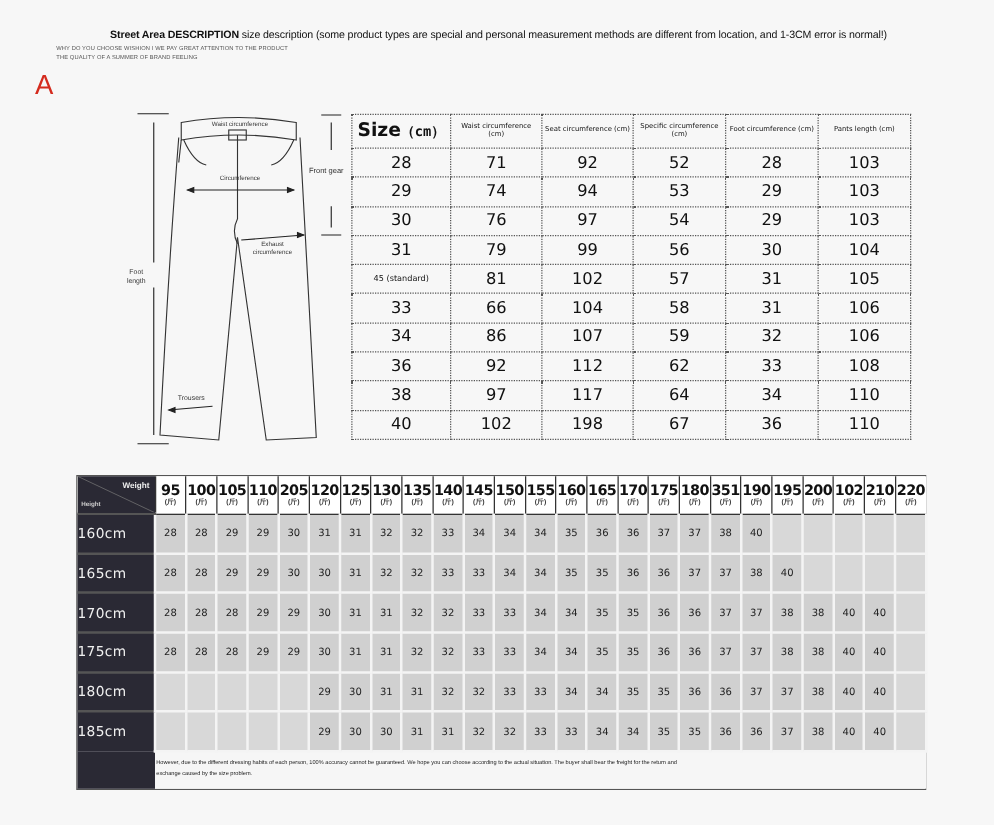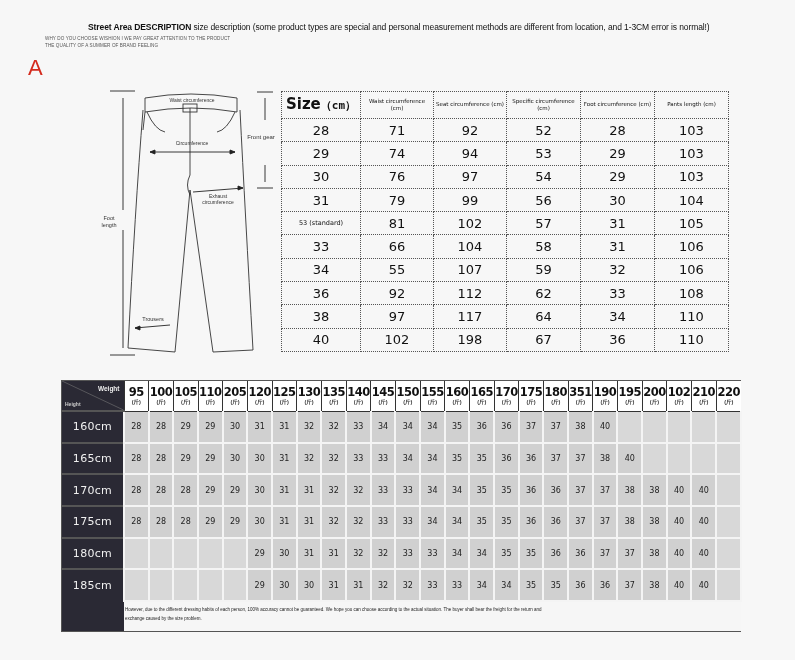--- a/index.html
+++ b/index.html
@@ -35,21 +35,21 @@
   
   .wh-wrap { position: absolute; left: 61px; top: 380px; width: 680px; height: 252px; border: 1px solid #555; background: #f4f4f4; }
   .wh-table { border-collapse: collapse; width: 679px; table-layout: fixed; padding-left: 25px; }
   .wh-table th { background: #fff; border-left: 1px solid #333; border-bottom: 1px solid #333; height: 30px; padding: 0; text-align: center; vertical-align: middle; }
   .wh-table th .w { display: block; font-size: 11.5px; font-family: "DejaVu Sans", sans-serif; line-height: 1.1; letter-spacing: -0.5px; }
   .wh-table th .u { display: block; font-size: 5.5px; color: #333; line-height: 1.2; }
   .wh-table th.corner { background: #2a2934; border-left: none; position: relative; width: 62px; }
   .corner .cw { position: absolute; right: 4px; top: 4px; color: #eee; font-size: 6.5px; font-weight: bold; }
   .corner .ch { position: absolute; left: 3px; bottom: 3px; color: #ccc; font-size: 5px; }
   .corner svg { position: absolute; left: 0; top: 0; width: 100%; height: 100%; }
-  .wh-table td.hlabel { background: #2a2934; color: #f0f0f0; font-family: "DejaVu Sans", sans-serif; font-size: 11px; text-align: center; border-top: 2px solid #555; height: 31.7px; letter-spacing: 0.3px; }
+  .wh-table td.hlabel { background: #2a2934; color: #f0f0f0; font-family: "DejaVu Sans", sans-serif; font-size: 11px; text-align: left; border-top: 2px solid #555; height: 31.7px; letter-spacing: 0.3px; }
   .wh-table td.v { background: #d0d0d0; border: 2px solid #f4f4f4; border-top-width: 1px; font-size: 8px; font-family: "DejaVu Sans", sans-serif; text-align: center; color: #222; }
   .wh-table td.v.e { background: #d8d8d8; }
   .wh-table td.flabel { background: #2a2934; height: 30px; }
   .wh-table td.note { background: #f6f6f6; border-top: 2px solid #333; font-size: 4.5px; color: #222; padding: 4px 1px; line-height: 1.9; vertical-align: top; }
 </style>
 </head>
 <body>
 
 <div class="title">
   <span>Street Area DESCRIPTION</span><span class="rest"> size description (some product types are special and personal measurement methods are different from location, and 1-3CM error is normal!)</span>
@@ -139,38 +139,38 @@
       </tr>
       <tr>
         <td>31</td>
         <td>79</td>
         <td>99</td>
         <td>56</td>
         <td>30</td>
         <td>104</td>
       </tr>
       <tr>
-        <td class="small">53 (standard)</td>
+        <td class="small">45 (standard)</td>
         <td>81</td>
         <td>102</td>
         <td>57</td>
         <td>31</td>
         <td>105</td>
       </tr>
       <tr>
         <td>33</td>
         <td>66</td>
         <td>104</td>
         <td>58</td>
         <td>31</td>
         <td>106</td>
       </tr>
       <tr>
         <td>34</td>
-        <td>55</td>
+        <td>86</td>
         <td>107</td>
         <td>59</td>
         <td>32</td>
         <td>106</td>
       </tr>
       <tr>
         <td>36</td>
         <td>92</td>
         <td>112</td>
         <td>62</td>

